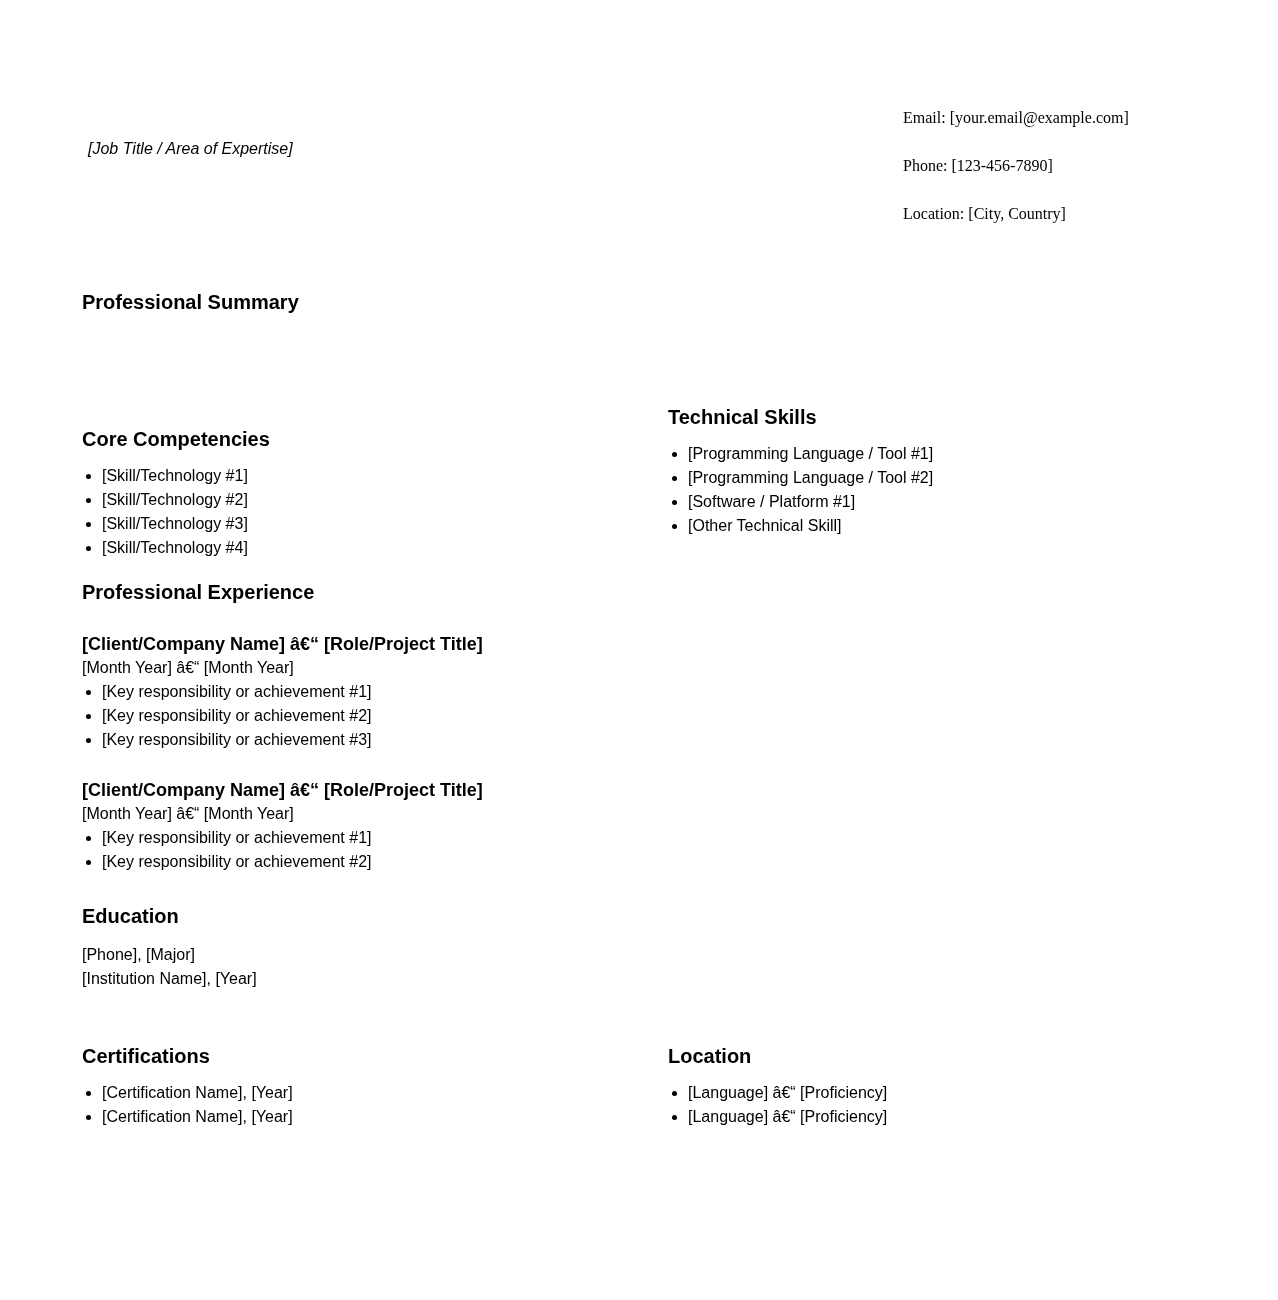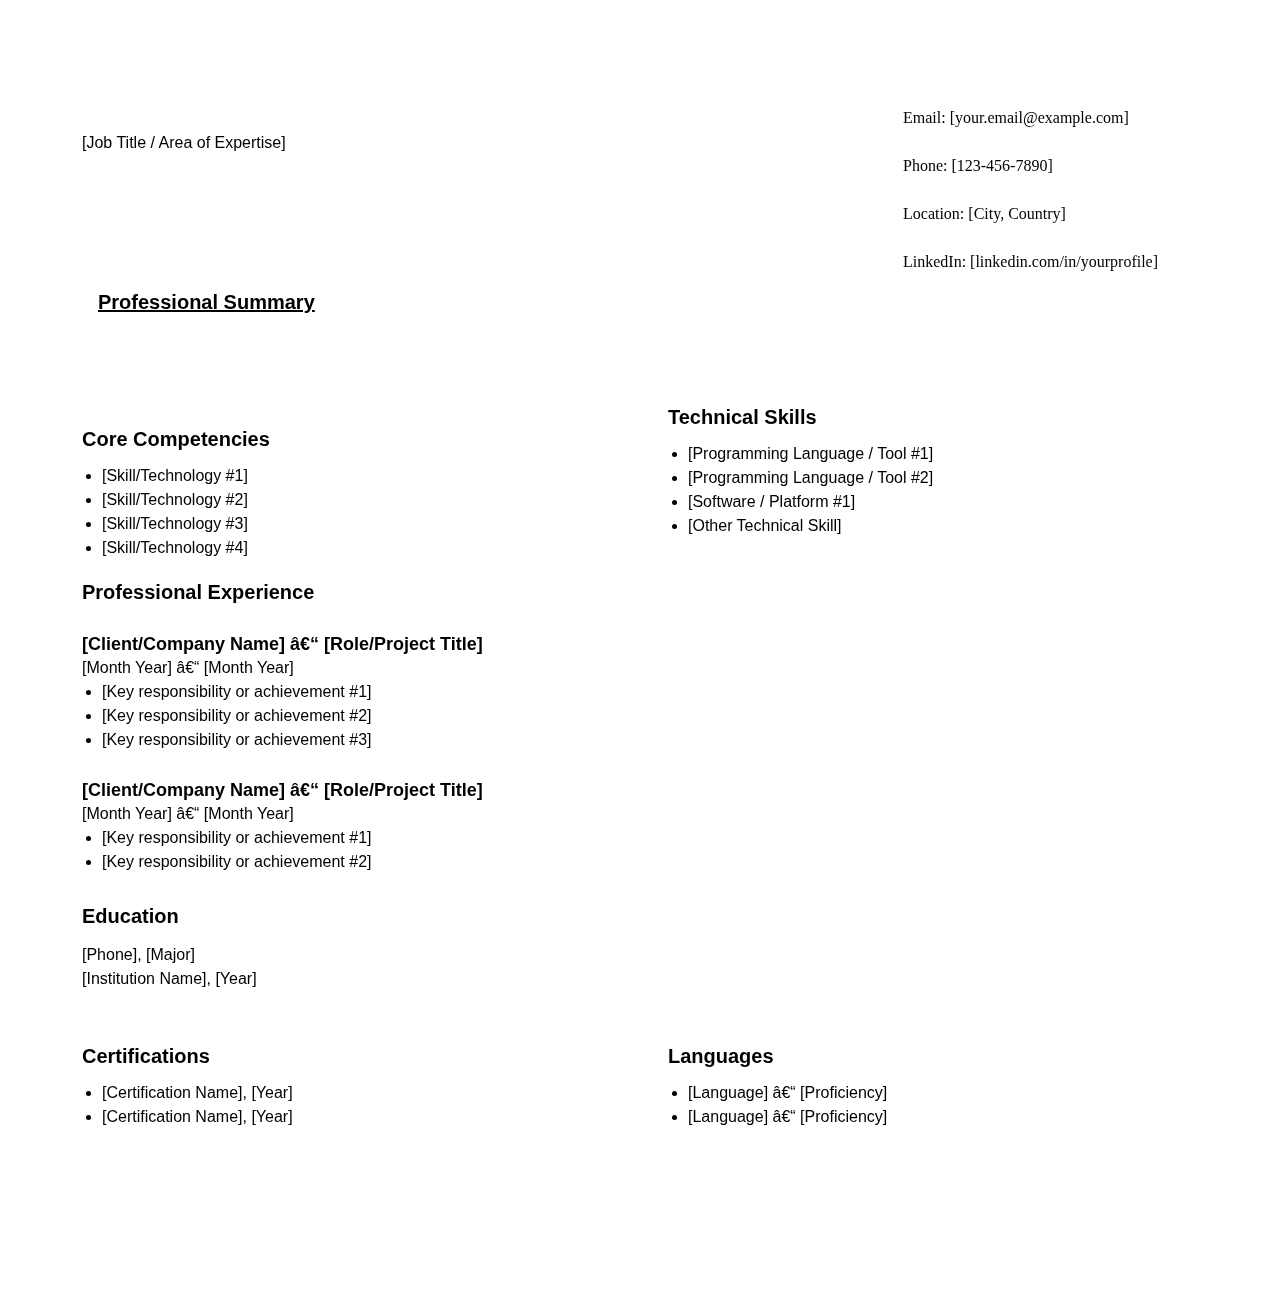--- a/index.html
+++ b/index.html
@@ -13,22 +13,22 @@
       line-height: 24px;
       position: relative;
     }
     .page { position: absolute; left: 82px; top: 0; width: 1130px; }
     .header { position: relative; height: 270px; }
     .name {
       position: absolute; left: 0; top: 80px;
       font-size: 32px; font-weight: bold; line-height: 40px; margin: 0;
     }
     .job-title {
-      position: absolute; left: 0; top: 131px; margin: 0;
-      font-size: 16px; line-height: 24px;
+      position: absolute; left: 0; top: 131px; margin: 6px;
+      font-size: 16px; line-height: 24px; font-style: italic;
     }
     .contact {
       position: absolute; left: 808px; top: 93px; margin: 13px; padding: 0; list-style: none; font-family: Liberation Serif, serif;
     }
     .contact li { height: 48px; line-height: 24px; white-space: nowrap; }
     h2 {
       font-size: 20px; font-weight: bold; line-height: 26px; margin: 0;
     }
     .abs { position: absolute; }
     ul.bullets { margin: 0; padding: 0 0 0 20px; list-style: disc; }
@@ -40,25 +40,24 @@
 <body>
 
 <div class="page">
 
   <div class="header">
     <p class="job-title">[Job Title / Area of Expertise]</p>
     <ul class="contact">
       <li>Email: [your.email@example.com]</li>
       <li>Phone: [123-456-7890]</li>
       <li>Location: [City, Country]</li>
-      <li>LinkedIn: [linkedin.com/in/yourprofile]</li>
     </ul>
   </div>
 
-  <div class="abs" style="left:16px; top:289px;text-decoration:underline;">
+  <div class="abs" style="left:0; top:289px;">
     <h2>Professional Summary</h2>
   </div>
 
   <div class="abs" style="left:0; top:426px;">
     <h2>Core Competencies</h2>
     <ul class="bullets" style="margin-top:12px;">
       <li>[Skill/Technology #1]</li>
       <li>[Skill/Technology #2]</li>
       <li>[Skill/Technology #3]</li>
       <li>[Skill/Technology #4]</li>
@@ -106,20 +105,20 @@
 
   <div class="abs" style="left:0; top:1043px;">
     <h2>Certifications</h2>
     <ul class="bullets" style="margin-top:12px;">
       <li>[Certification Name], [Year]</li>
       <li>[Certification Name], [Year]</li>
     </ul>
   </div>
 
   <div class="abs" style="left:586px; top:1043px;">
-    <h2>Languages</h2>
+    <h2>Location</h2>
     <ul class="bullets" style="margin-top:12px;">
       <li>[Language] â€“ [Proficiency]</li>
       <li>[Language] â€“ [Proficiency]</li>
     </ul>
   </div>
 
 </div>
 
 </body></html>

